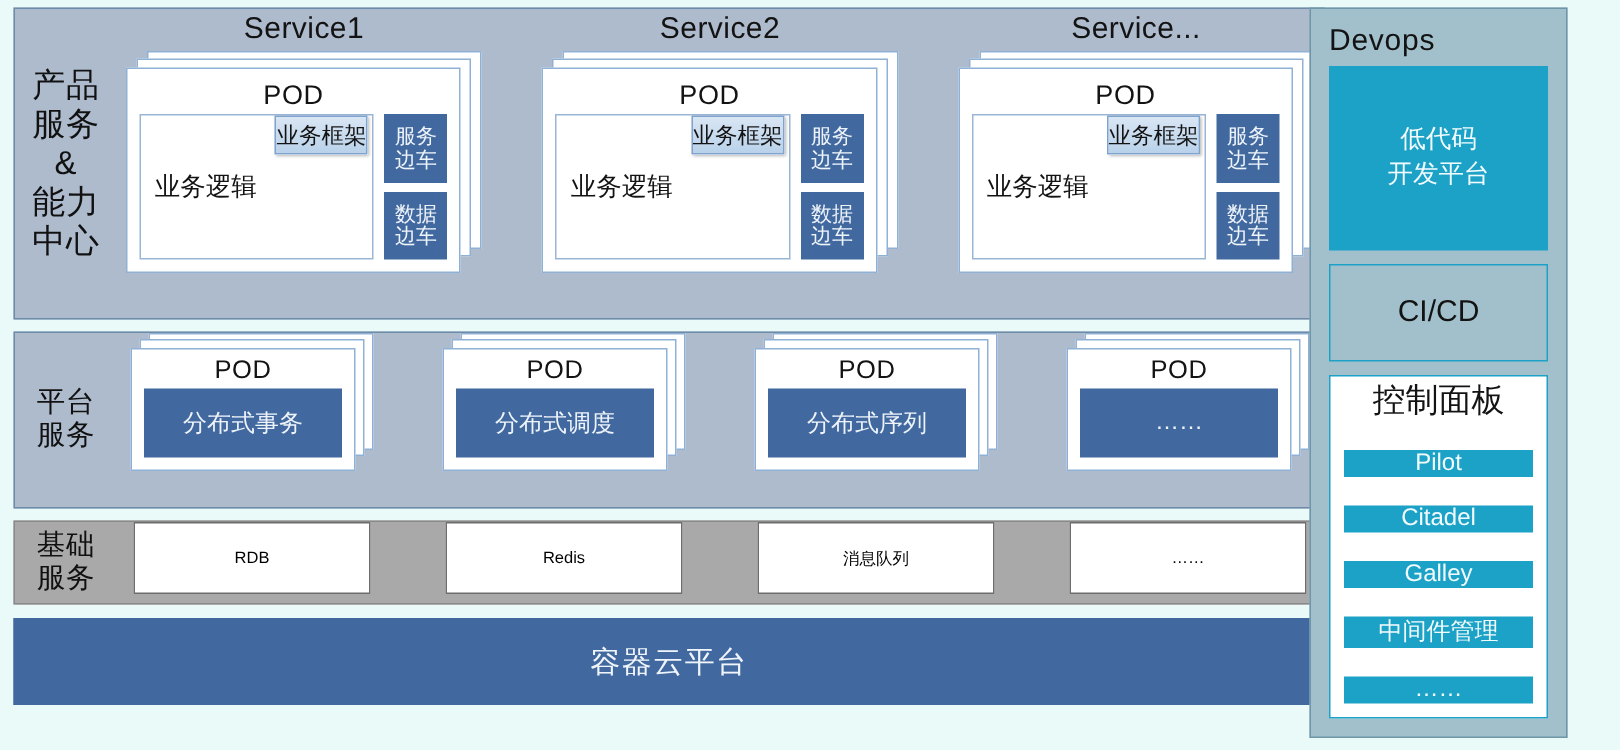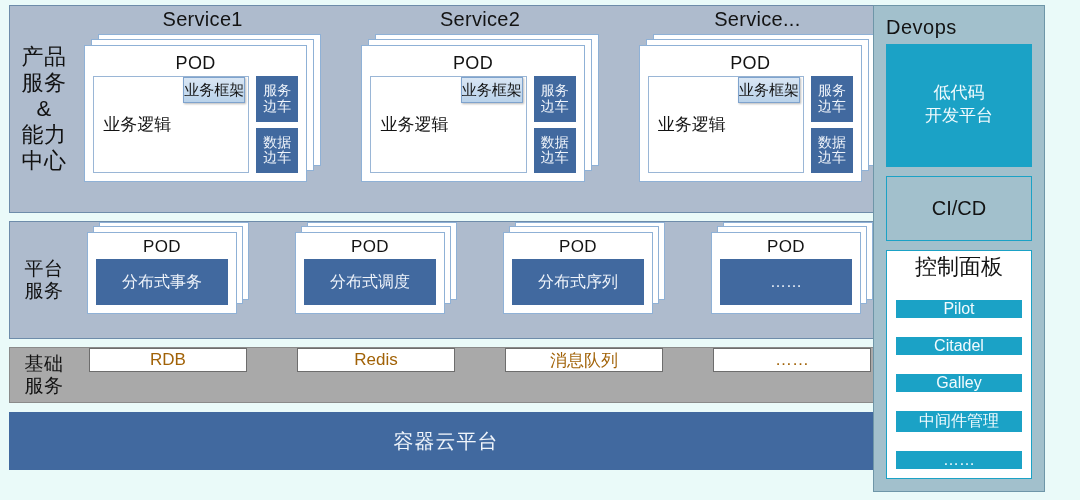--- a/index.html
+++ b/index.html
@@ -218,29 +218,29 @@
   #row-basic {
     height: 56px;
     margin-top: 8px;
     background: #a9a9a9;
     border: 1px solid #8a8a8a;
   }
   #row-basic .band-label { font-size: 19px; }
   .basic-item {
     flex: 1 1 0;
     margin: 0 11px;
-    height: 24px;
+    height: 48px;
     box-sizing: border-box;
     background: #ffffff;
     border: 1px solid #6d6d6d;
     display: flex;
     align-items: center;
     justify-content: center;
-    font-size: 17px;
-    color: #a16207;
+    font-size: 11px;
+    color: #000000;
   }
 
   
   #row-cloud {
     height: 56px;
     margin-top: 9px;
     background: #41699f;
     border: 1px solid #41699f;
     display: flex;
     align-items: center;

